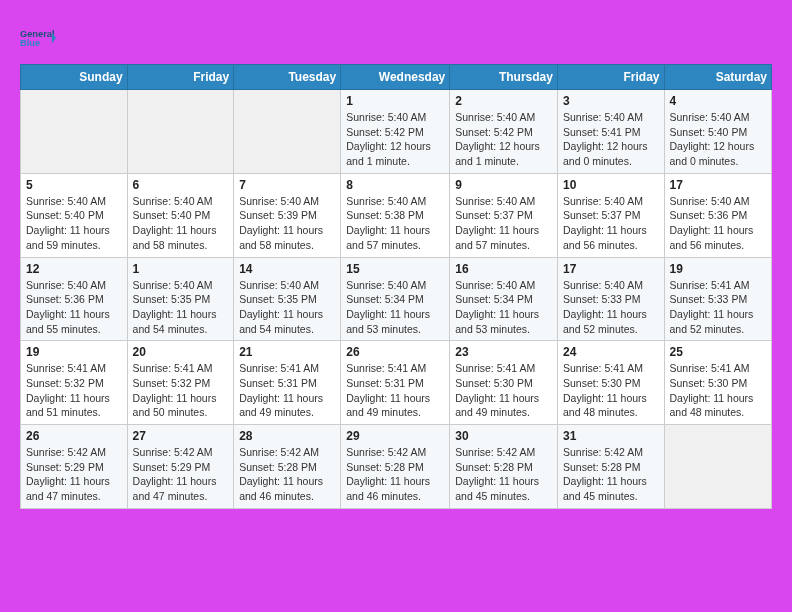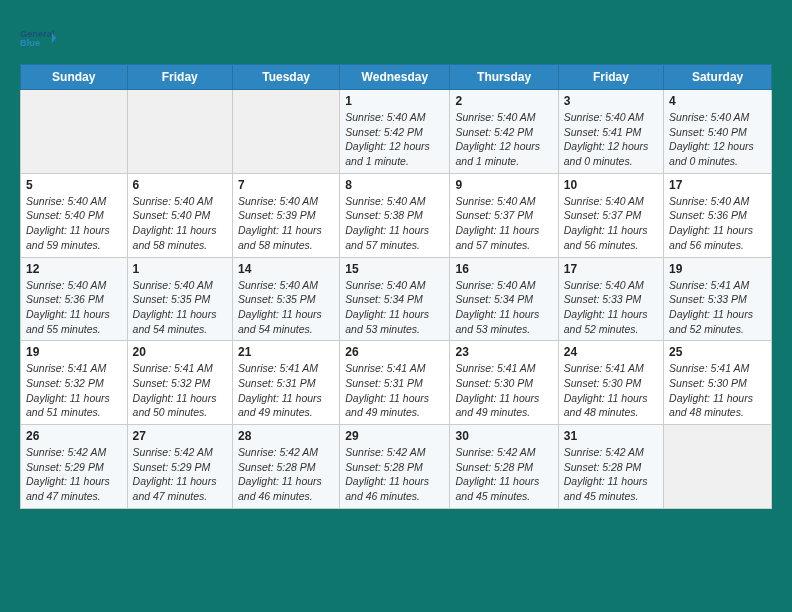--- a/index.html
+++ b/index.html
@@ -7,21 +7,21 @@
       font-family: Arial, sans-serif;
       background: #fff;
       width: 792px;
       min-height: 612px;
       overflow: hidden;
     }
     .page {
       width: 792px;
       min-height: 612px;
       padding: 16px 20px 10px 20px;
-      background: #0f766e;
+      background: #d946ef;
     }
     .header {
       display: flex;
       align-items: flex-start;
       justify-content: space-between;
       margin-bottom: 8px;
     }
     .logo {
       display: flex;
       align-items: center;
@@ -42,25 +42,25 @@
       margin-top: 2px;
     }
     .calendar-table {
       width: 100%;
       border-collapse: collapse;
       font-size: 11px;
     }
     .calendar-table thead th {
       background: #2e86c1;
       color: #fff;
-      padding: 5px 14px;
+      padding: 5px 4px;
       font-weight: bold;
       font-size: 12px;
       border: 1px solid #2471a3;
-      text-align: center;
+      text-align: right;
     }
     .calendar-table tbody td {
       vertical-align: top;
       padding: 4px 5px;
       border: 1px solid #ccc;
       height: 80px;
       width: 113px;
       background: #fff;
     }
     .calendar-table tbody tr:nth-child(odd) td {
@@ -73,21 +73,20 @@
       font-weight: bold;
       font-size: 12px;
       color: #222;
       display: block;
       margin-bottom: 2px;
     }
     .day-info {
       font-size: 10.5px;
       color: #333;
       line-height: 1.4;
-      font-style: italic;
     }
     .empty-cell {
       background: #f0f0f0 !important;
     }
   </style>
 </head>
 <body>
 
 <div class="page">
   <div class="header">

